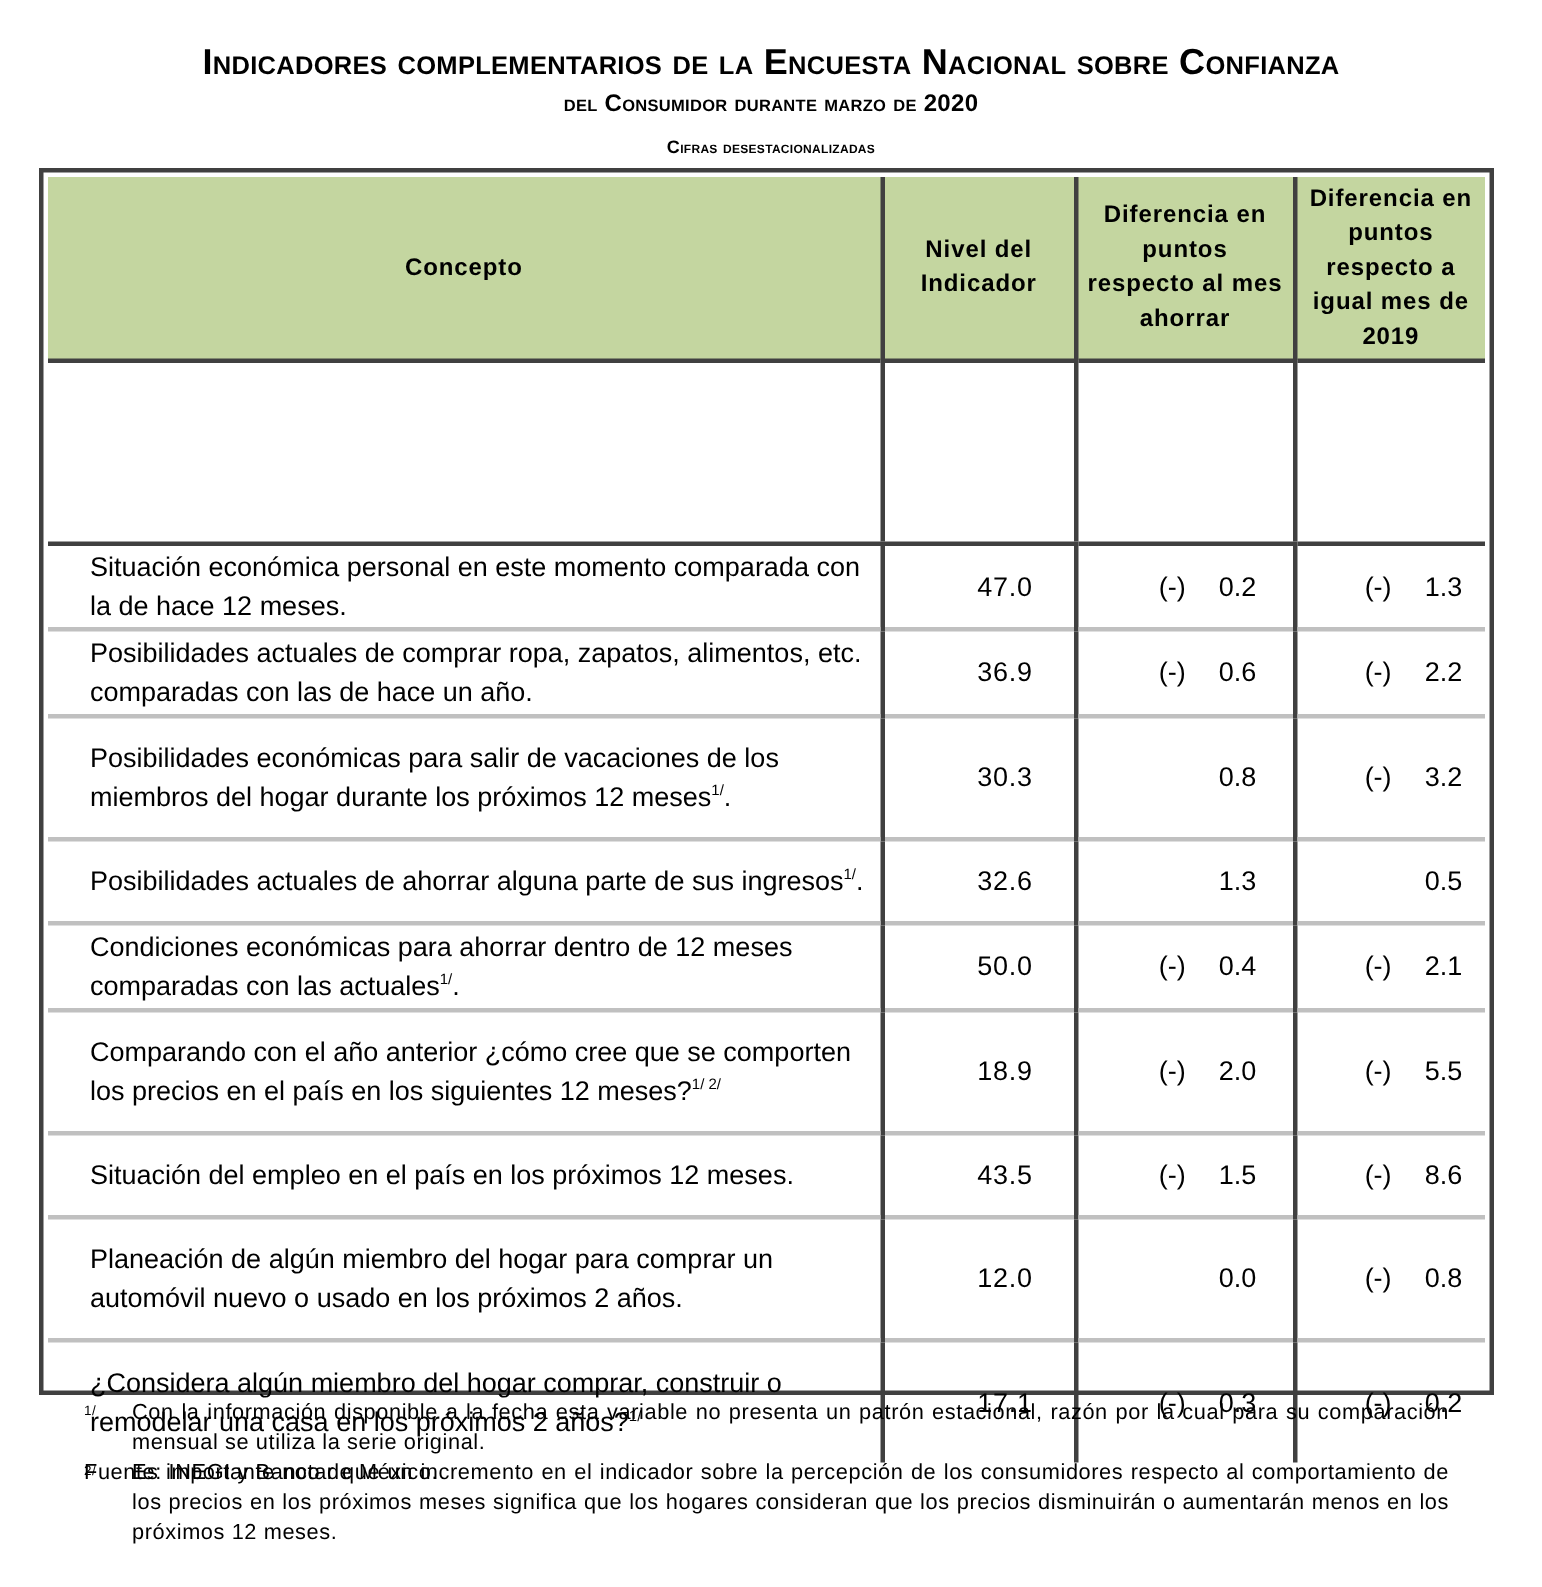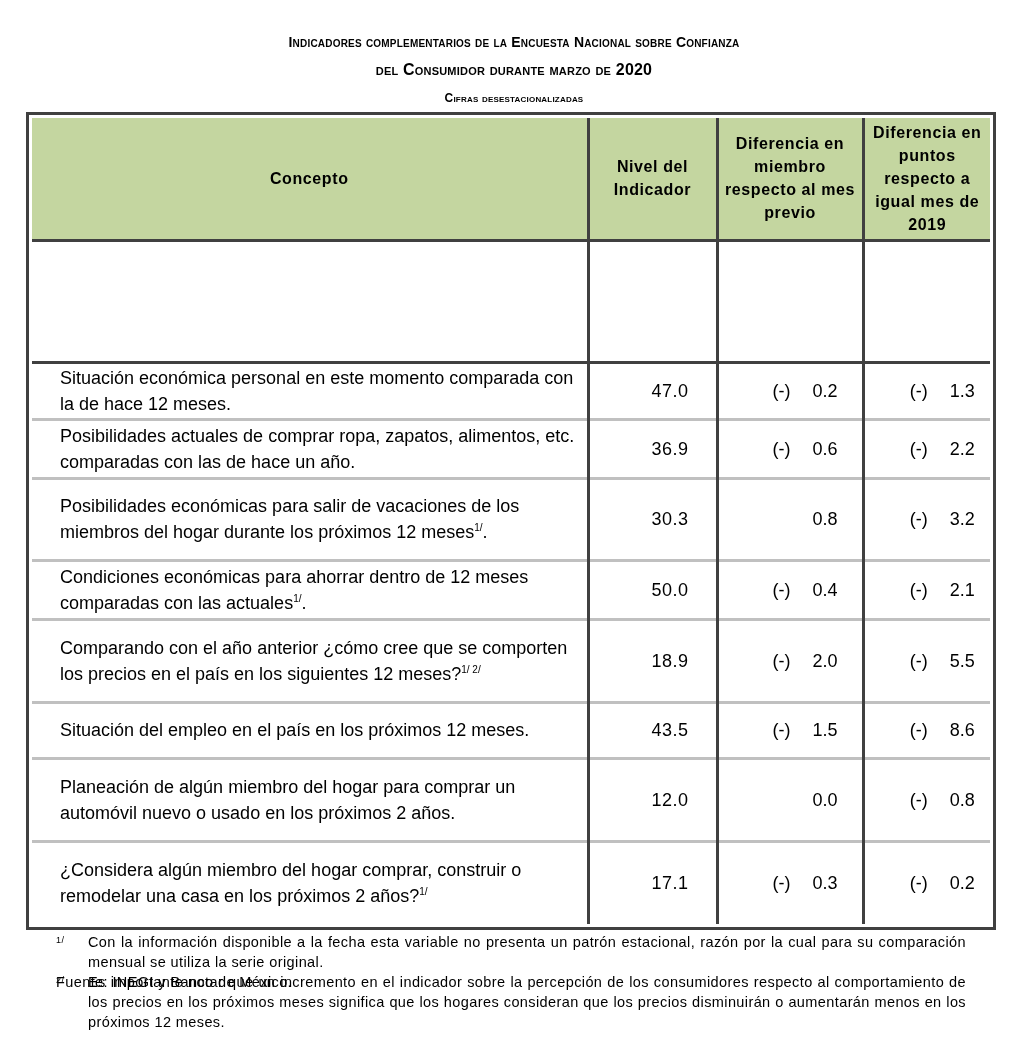--- a/index.html
+++ b/index.html
@@ -1,18 +1,18 @@
 <!DOCTYPE html>
 <html><head>
 <meta charset="utf-8">
 <style>
   html, body { margin: 0; padding: 0; background: #ffffff; }
   body { width: 1028px; height: 1058px; position: relative; font-family: "Liberation Sans", sans-serif; color: #000; }
   .title { position: absolute; left: 0; width: 1028px; text-align: center; font-weight: bold; font-variant: small-caps; letter-spacing: 0.2px; }
-  .title1 { top: 28px; font-size: 14px; line-height: 28px; }
+  .title1 { top: 28px; font-size: 24px; line-height: 28px; }
   .title2 { top: 56px; font-size: 16px; line-height: 28px; }
   .subtitle { top: 88px; font-size: 12px; line-height: 20px; }
   .num-year { font-variant: normal; }
 
   .table-wrap { position: absolute; left: 26px; top: 112px; width: 970px; height: 818px; border: 3px solid #404040; padding: 3px; box-sizing: border-box; }
   table { width: 100%; height: 100%; border-collapse: collapse; table-layout: fixed; }
   th { background: #c4d6a0; font-weight: bold; font-size: 16px; line-height: 23px; letter-spacing: 0.6px; text-align: center; vertical-align: middle; border-left: 3px solid #404040; padding: 0 6px; }
   th:first-child { border-left: none; }
   thead tr { height: 122px; }
   thead tr.sep td { height: 3px; padding: 0; border-top: 3px solid #404040; border-bottom: 3px solid #404040; background: #fff; }
@@ -47,21 +47,21 @@
     <colgroup>
       <col style="width:556px">
       <col style="width:129px">
       <col style="width:146px">
       <col style="width:127px">
     </colgroup>
     <thead>
       <tr>
         <th>Concepto</th>
         <th>Nivel del Indicador</th>
-        <th>Diferencia en miembro respecto al mes previo</th>
+        <th>Diferencia en puntos respecto al mes ahorrar</th>
         <th>Diferencia en puntos respecto a igual mes de 2019</th>
       </tr>
       <tr class="sep">
         <td></td>
           <td></td>
           <td></td>
           <td></td>
       </tr>
     </thead>
     <tbody id="tbody">
@@ -106,20 +106,36 @@
               <span class="dval">0.8</span>
             </div>
           </td>
           <td class="diff">
             <div class="diff-inner">
               <span class="sign">(-)</span>
               <span class="dval">3.2</span>
             </div>
           </td>
         </tr>
+        <tr style="height: 56px;">
+          <td><span>Posibilidades actuales de ahorrar alguna parte de sus ingresos</span><sup>1/</sup><span>.</span></td>
+          <td class="num">32.6</td>
+          <td class="diff">
+            <div class="diff-inner">
+              <span class="sign"></span>
+              <span class="dval">1.3</span>
+            </div>
+          </td>
+          <td class="diff">
+            <div class="diff-inner">
+              <span class="sign"></span>
+              <span class="dval">0.5</span>
+            </div>
+          </td>
+        </tr>
         <tr style="height: 58px;">
           <td><span>Condiciones económicas para ahorrar dentro de 12 meses comparadas con las actuales</span><sup>1/</sup><span>.</span></td>
           <td class="num">50.0</td>
           <td class="diff">
             <div class="diff-inner">
               <span class="sign">(-)</span>
               <span class="dval">0.4</span>
             </div>
           </td>
           <td class="diff">

